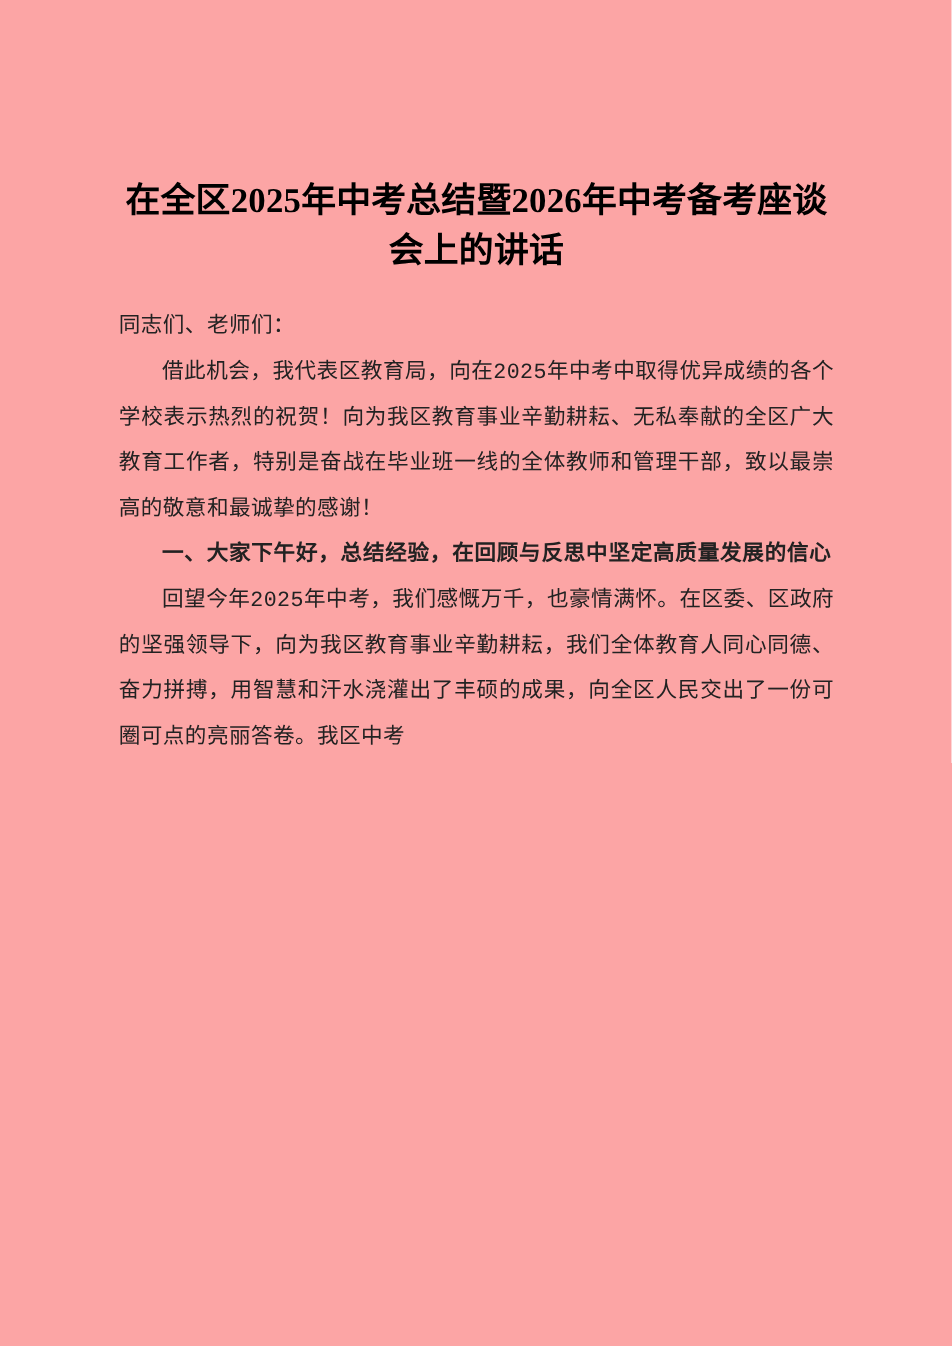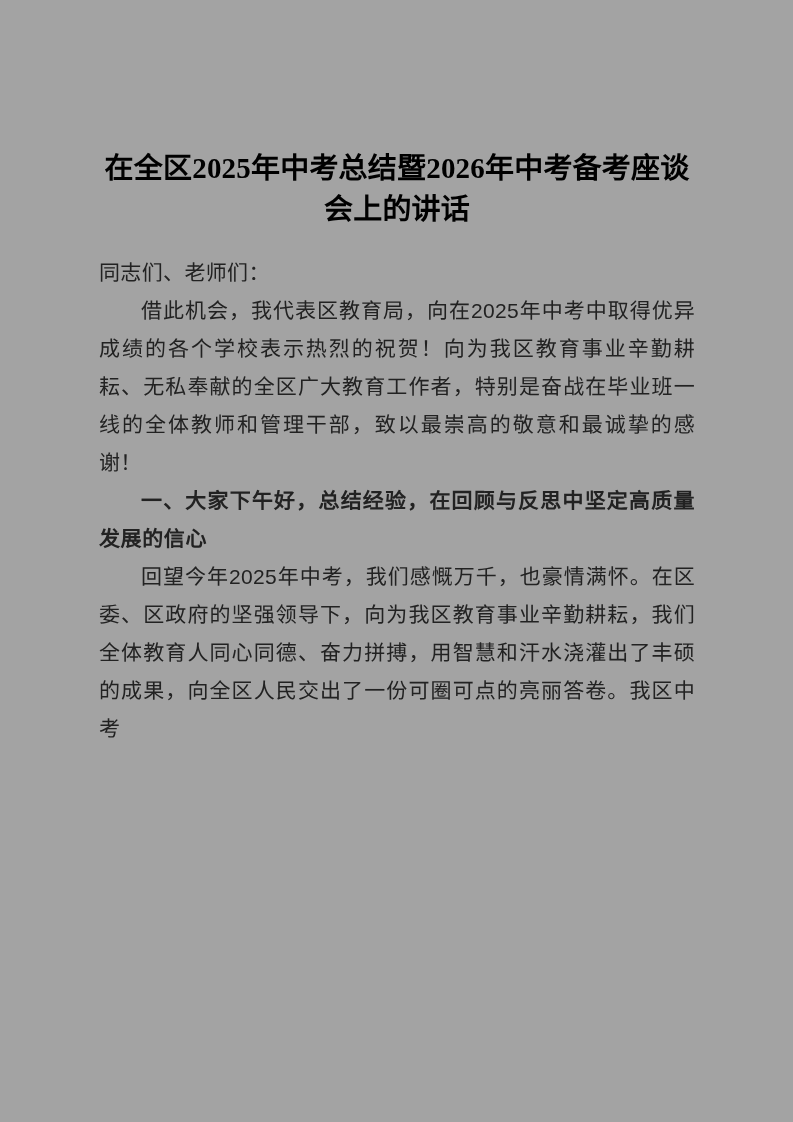--- a/index.html
+++ b/index.html
@@ -13,21 +13,21 @@
     font-family: "Liberation Serif", "DejaVu Serif", serif;
     color: #1a1a1a;
     -webkit-font-smoothing: antialiased;
   }
 
   .page {
     position: relative;
     width: 793px;
     height: 1122px;
     margin: 0 auto;
-    background: #a3a3a3;
+    background: #fca5a5;
     overflow: hidden;
     box-sizing: border-box;
   }
 
   .content {
     position: absolute;
     left: 99px;
     top: 148px;
     width: 596px;
   }
@@ -43,22 +43,22 @@
     letter-spacing: 0.2px;
     margin: 0 0 24px 0;
     white-space: pre-wrap;
     word-break: break-all;
   }
 
   
   .salutation,
   .para,
   .heading {
-    font-family: Liberation Sans, sans-serif;
-    font-size: 21px;
+    font-family: Liberation Mono, monospace;
+    font-size: 18px;
     line-height: 38px;
     color: #222222;
     margin: 0;
     text-align: justify;
     text-justify: inter-ideograph;
     word-break: break-all;
     letter-spacing: 0.35px;
   }
 
   .salutation {

